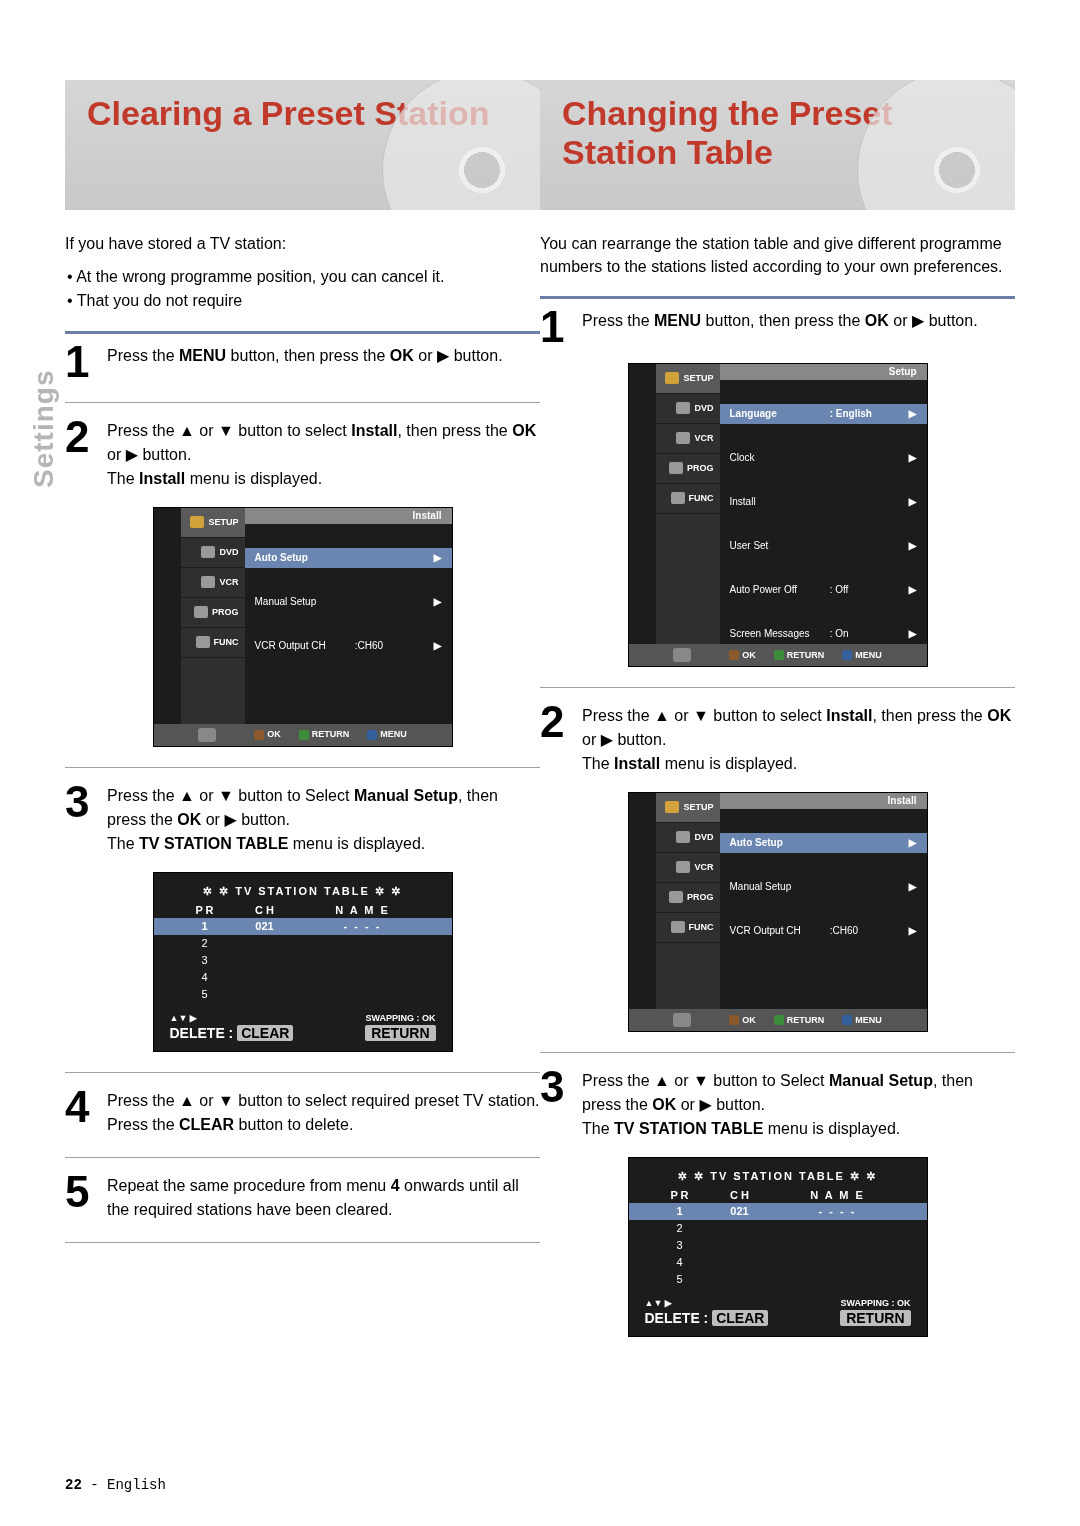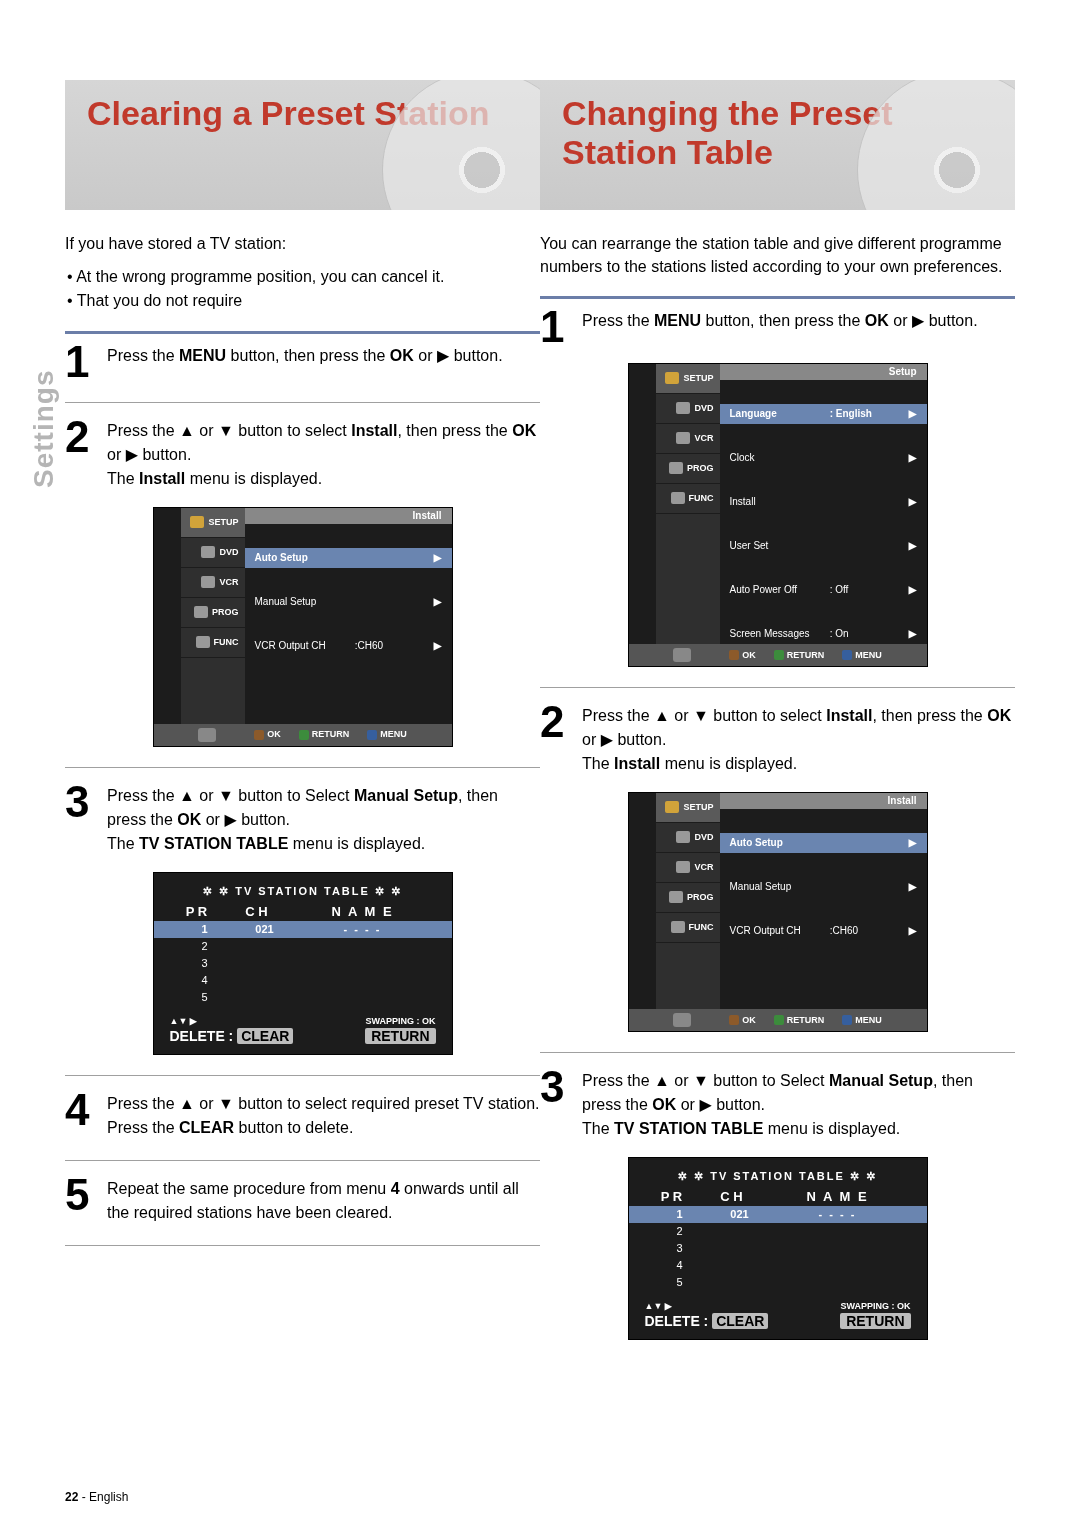--- a/index.html
+++ b/index.html
@@ -32,31 +32,31 @@
   .hdr { height:16px; background:#888; text-align:right; padding:2px 10px; font-weight:bold; font-size:10px; }
   .row { display:flex; align-items:center; height:20px; padding:0 10px; font-size:10px;margin-top:24px; }
   .row.sel { background:#6a85b0; font-weight:bold; }
   .row .lab { flex:1.1; }
   .row .val { flex:.8; }
   .row .arr { width:14px; text-align:right; font-weight:bold; }
   .ftr { height:22px; background:#555; display:flex; align-items:center; justify-content:center; gap:18px; font-size:9px; font-weight:bold; }
   .ftr .pad { display:inline-block; width:18px; height:14px; background:#888; border-radius:3px; margin-right:20px;}
   .dot { display:inline-block; width:10px; height:10px; border-radius:2px; background:#8c5a2a; margin-right:3px; vertical-align:middle;}
   .dot.g{background:#3c8c3c;} .dot.b{background:#365f9e;}
-  .tvtable { width:300px; margin:16px auto 20px; background:#1c1c1c; color:#fff; font-size:11px; padding:12px 0 6px; border:1px solid #000; }
+  .tvtable { width:300px; margin:16px auto 10px; background:#1c1c1c; color:#fff; font-size:11px; padding:12px 0 6px; border:1px solid #000; }
   .tvtable .tt { text-align:center; font-weight:bold; letter-spacing:2px; font-size:11px; margin-bottom:6px; }
-  .tvtable .thead { display:flex; justify-content:space-around; font-weight:bold; font-size:13px; padding:0 18px 2px; }
+  .tvtable .thead { display:flex; justify-content:space-around; font-weight:bold; font-size:11px; padding:0 26px 2px; }
   .tvtable .trow { display:flex; padding:0 26px; font-size:11px; height:17px; align-items:center; }
   .tvtable .trow.sel { background:#6a85b0; font-weight:bold; }
   .tvtable .c1{width:50px;text-align:center;} .tvtable .c2{width:70px;text-align:center;} .tvtable .c3{flex:1;text-align:center;letter-spacing:2px;}
   .tvtable .tf { display:flex; justify-content:space-between; padding:10px 16px 2px; font-size:9px; font-weight:bold; }
   .tvtable .tf2 { display:flex; justify-content:space-between; padding:0 16px 4px; font-size:14px; font-weight:bold; }
   .clearbox{ display:inline-block; background:#bdbdbd; color:#000; padding:0 4px; border-radius:2px;}
   .retbox{ display:inline-block; background:#bdbdbd; color:#000; padding:0 6px; border-radius:2px;}
-  .footer { margin-top:130px; font-size:12px; }
+  .footer { margin-top:130px; font-size:14px;font-family:Liberation Mono, monospace; }
   .footer b { font-weight:bold; }
 </style>
 </head>
 <body>
 
 <div class="page">
   <div class="sidelabel">Settings</div>
   <div class="cols">
 
     <div class="col">

